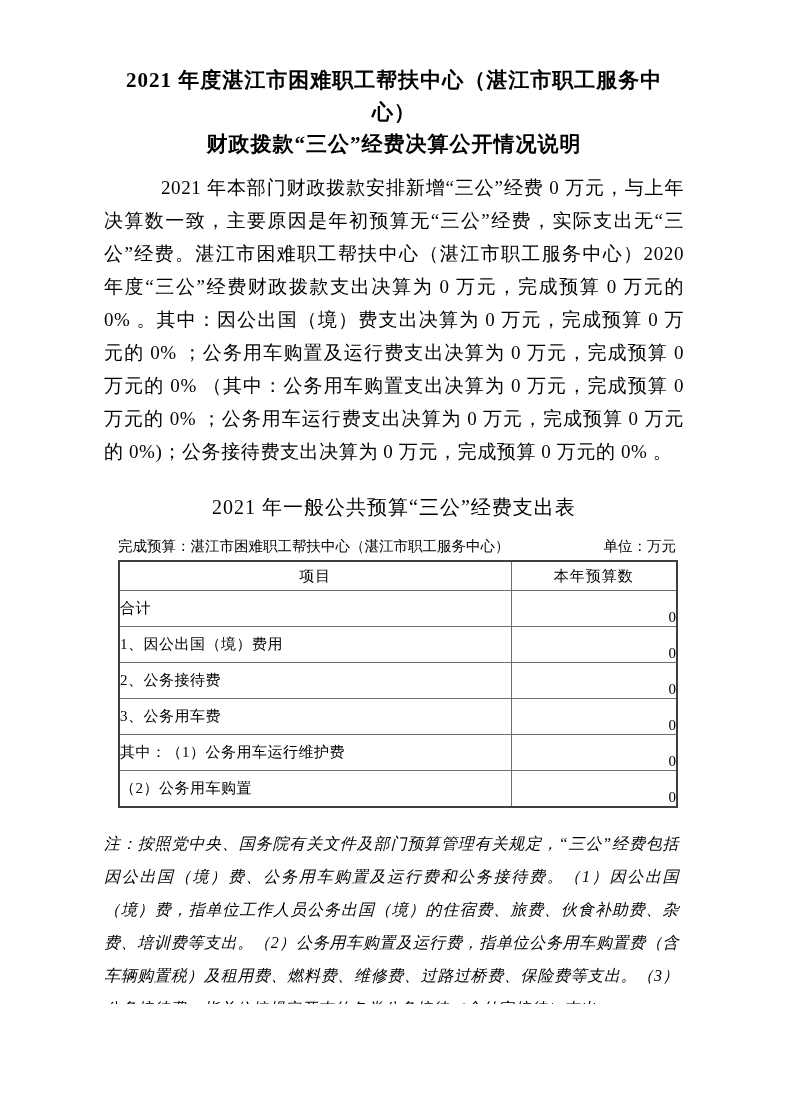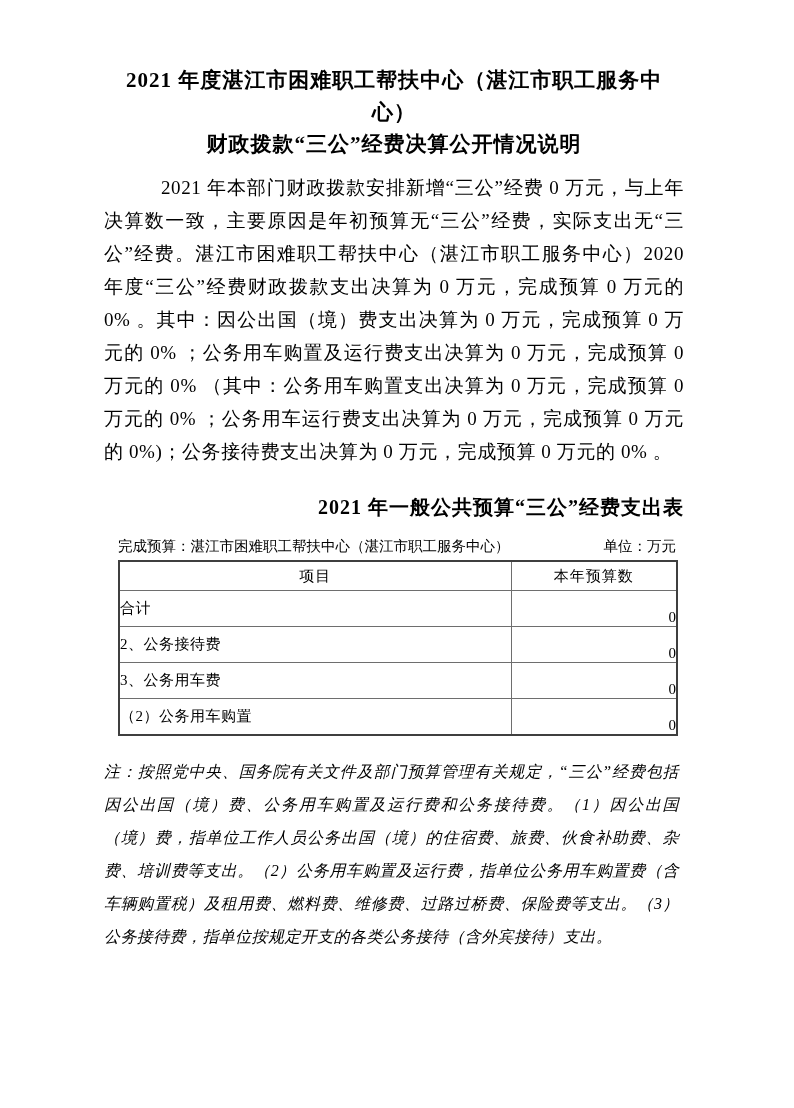--- a/index.html
+++ b/index.html
@@ -32,22 +32,22 @@
     margin: 11px 0 0 0;
     font-size: 19px;
     line-height: 33px;
     text-align: justify;
     text-indent: 57px;
     letter-spacing: 0.6px;
     word-break: break-all;
   }
   .table-title {
     margin-top: 25px;
-    text-align: right;
-    font-weight: bold;
+    text-align: center;
+    font-weight: normal;
     font-size: 20px;
     line-height: 28px;
     letter-spacing: 1px;
   }
   .table-block {
     margin-left: 14px;
     width: 558px;
   }
   .table-meta {
     margin-top: 15px;
@@ -135,25 +135,33 @@
           <th class="col-header">项目</th>
           <th class="col-header">本年预算数</th>
         </tr>
       </thead>
       <tbody id="table-body">
           <tr>
             <td class="item-cell">合计</td>
             <td class="value-cell">0</td>
           </tr>
           <tr>
+            <td class="item-cell">1、因公出国（境）费用</td>
+            <td class="value-cell">0</td>
+          </tr>
+          <tr>
             <td class="item-cell">2、公务接待费</td>
             <td class="value-cell">0</td>
           </tr>
           <tr>
             <td class="item-cell">3、公务用车费</td>
+            <td class="value-cell">0</td>
+          </tr>
+          <tr>
+            <td class="item-cell">其中：（1）公务用车运行维护费</td>
             <td class="value-cell">0</td>
           </tr>
           <tr>
             <td class="item-cell indent">（2）公务用车购置</td>
             <td class="value-cell">0</td>
           </tr>
         </tbody>
     </table>
 
   </div>

